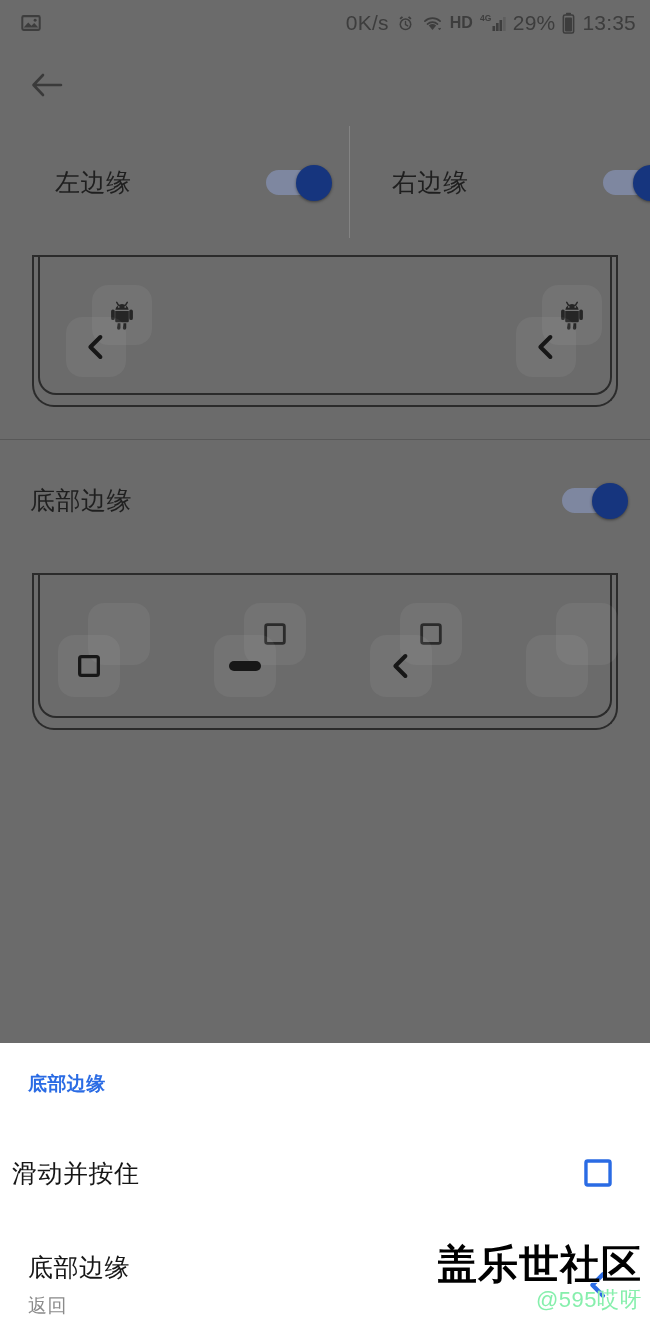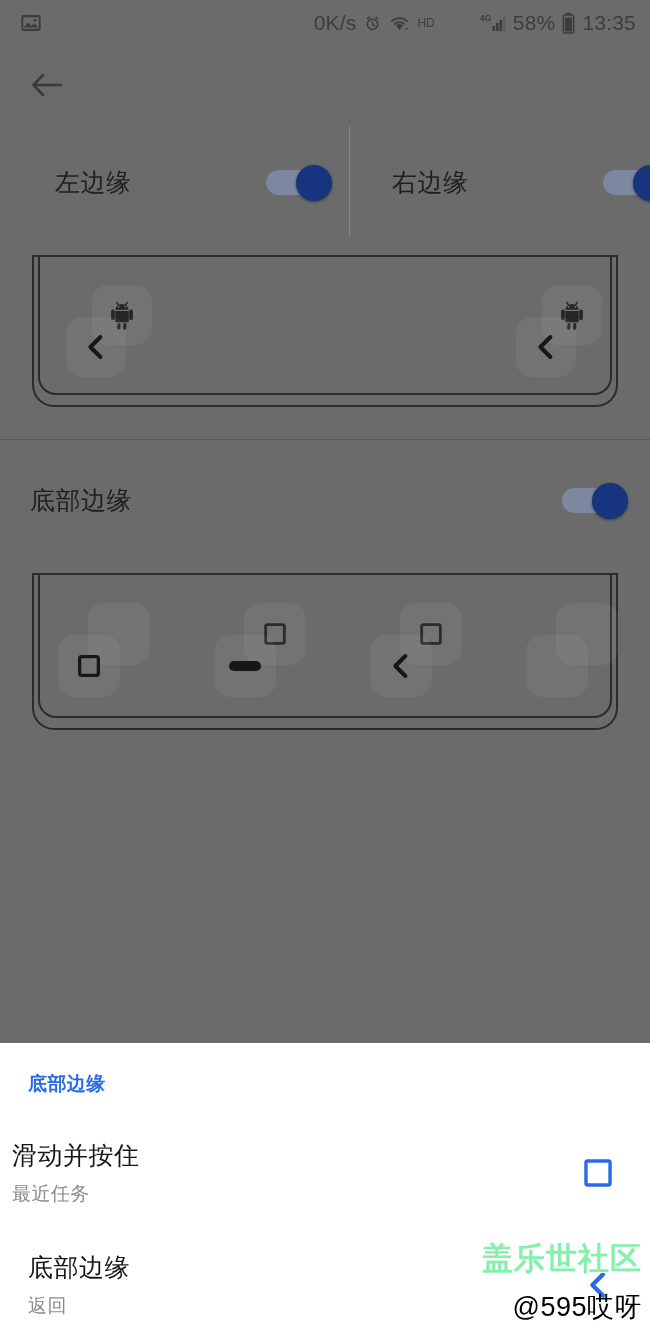--- a/index.html
+++ b/index.html
@@ -14,21 +14,21 @@
   
   .statusbar{
     position:absolute;left:0;top:0;width:650px;height:46px;
     display:flex;align-items:center;
     background:#6b6b6b;
     color:#3a3a3a;
   }
   .sb-left{display:flex;align-items:center;padding-left:20px;flex:1;}
   .sb-right{display:flex;align-items:center;gap:7px;padding-right:14px;}
   .sb-txt{font-size:21px;color:#3d3d3d;letter-spacing:.2px;}
-  .sb-small{font-size:12px;font-weight:normal;color:#3d3d3d;}
+  .sb-small{font-size:16px;font-weight:bold;color:#3d3d3d;}
   .ico{display:inline-block;line-height:0;}
 
   
   .topbar{position:absolute;left:0;top:46px;width:650px;height:76px;}
   .backbtn{position:absolute;left:24px;top:16px;width:46px;height:46px;
     display:flex;align-items:center;justify-content:center;cursor:pointer;}
 
   
   .edge-row{position:absolute;left:8px;top:126px;width:650px;height:112px;display:flex;margin-left:17px;}
   .edge-cell{flex:1;display:flex;align-items:center;position:relative;}
@@ -69,23 +69,23 @@
   
   .sheet{position:absolute;left:0;top:1043px;width:650px;height:293px;background:#ffffff;}
   .sheet-title{position:absolute;left:28px;top:28px;font-size:19px;color:#2a6be4;font-weight:bold;letter-spacing:.4px;}
   .sheet-item{position:absolute;left:0;width:650px;display:flex;align-items:center;padding:0 24px 0 28px;box-sizing:border-box;cursor:pointer;}
   .si-texts{flex:1;}
   .si-title{font-size:25px;color:#161616;letter-spacing:.5px;}
   .si-sub{font-size:19px;color:#8b8b8b;margin-top:9px;letter-spacing:.4px;}
   .si-icon{width:56px;height:56px;display:flex;align-items:center;justify-content:center;}
 
   .watermark{position:absolute;right:8px;top:1243px;text-align:right;pointer-events:none;}
-  .wm1{font-size:31px;font-weight:bold;color:#86efac;letter-spacing:1px;line-height:1.05;
+  .wm1{font-size:40px;font-weight:bold;color:#000000;letter-spacing:1px;line-height:1.05;
        text-shadow:0 1px 0 rgba(255,255,255,.85);}
-  .wm2{font-size:27px;color:#000000;letter-spacing:.5px;line-height:1.15;margin-top:16px;
+  .wm2{font-size:22px;color:#86efac;letter-spacing:.5px;line-height:1.15;margin-top:2px;
        text-shadow:0 1px 0 rgba(255,255,255,.85);}
 </style>
 </head>
 <body>
 
 <div class="screen">
 
   <div class="statusbar">
     <div class="sb-left">
       <span class="ico">
@@ -108,30 +108,30 @@
       </span>
       <span class="ico">
         <svg width="21" height="19" viewBox="0 0 24 22">
             <path d="M12 18.5l-4.2-5.2a6.7 6.7 0 018.4 0z" fill="#3d3d3d"></path>
             <path d="M3.2 8.2a13 13 0 0117.6 0" stroke="#3d3d3d" stroke-width="2" fill="none" stroke-linecap="round"></path>
             <path d="M6.2 11.6a8.6 8.6 0 0111.6 0" stroke="#3d3d3d" stroke-width="2" fill="none" stroke-linecap="round"></path>
             <path d="M19 16.5l1.6 1.6M21.4 16.3l-1.6 1.8" stroke="#3d3d3d" stroke-width="1.4" fill="none"></path>
           </svg>
       </span>
       <span class="sb-small">HD</span>
-      <span class="ico" style="position:relative;margin-left:38px;">
+      <span class="ico" style="position:relative;">
         <svg width="26" height="20" viewBox="0 0 26 20">
           <text x="0" y="8" font-size="8.5" font-family="Liberation Sans, sans-serif" font-weight="bold" fill="#3d3d3d">4G</text>
           <rect x="12.5" y="13" width="2.6" height="5" fill="#3d3d3d"></rect>
           <rect x="16" y="10" width="2.6" height="8" fill="#3d3d3d"></rect>
           <rect x="19.5" y="7" width="2.6" height="11" fill="#3d3d3d"></rect>
           <rect x="23" y="4" width="2.6" height="14" fill="#5e5e5e"></rect>
         </svg>
       </span>
-      <span class="sb-txt">58%</span>
+      <span class="sb-txt">29%</span>
       <span class="ico">
         <svg width="13" height="22" viewBox="0 0 13 22">
             <rect x="4" y="0.8" width="5" height="2" rx="0.6" fill="#3d3d3d"></rect>
             <rect x="1.4" y="3" width="10.2" height="18" rx="1.6" fill="none" stroke="#3d3d3d" stroke-width="1.6"></rect>
             <rect x="3" y="5.6" width="7" height="13.8" rx="0.8" fill="#3d3d3d"></rect>
           </svg>
       </span>
       <span class="sb-txt">13:35</span>
     </div>
   </div>
@@ -256,21 +256,20 @@
     <div class="tile" style="left:524px;top:30px;width:62px;height:62px;"></div>
     <div class="tile" style="left:494px;top:62px;width:62px;height:62px;"></div>
   </div>
 
   <div class="sheet">
     <div class="sheet-title">底部边缘</div>
 
     <div class="sheet-item" style="top:78px;height:104px;padding-left:12px;">
       <div class="si-texts">
         <div class="si-title">滑动并按住</div>
-        <div class="si-sub">最近任务</div>
       </div>
       <div class="si-icon">
         <svg width="34" height="34" viewBox="0 0 24 24">
             <rect x="3.5" y="3.5" width="17" height="17" rx="1.2" fill="none" stroke="#2a6be4" stroke-width="2.4"></rect>
           </svg>
       </div>
     </div>
 
     <div class="sheet-item" style="top:190px;height:104px;">
       <div class="si-texts">

